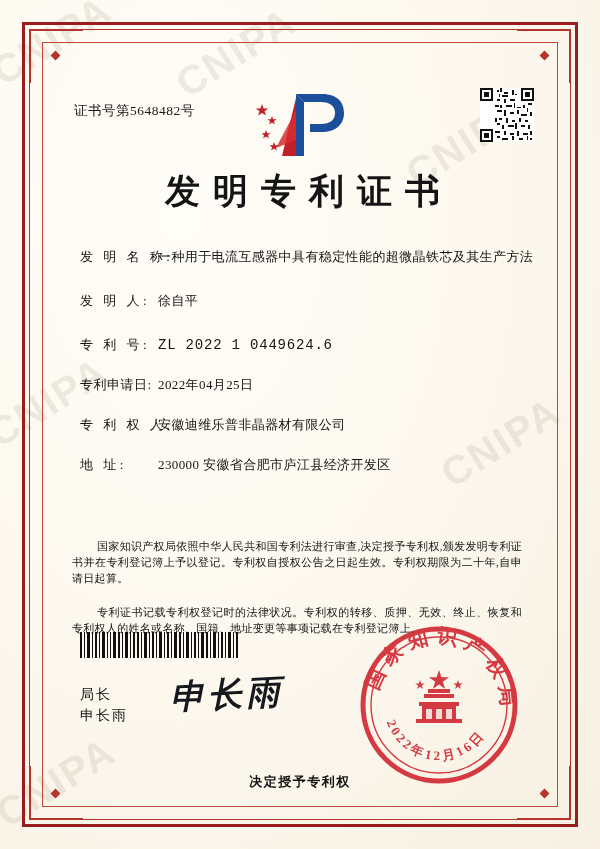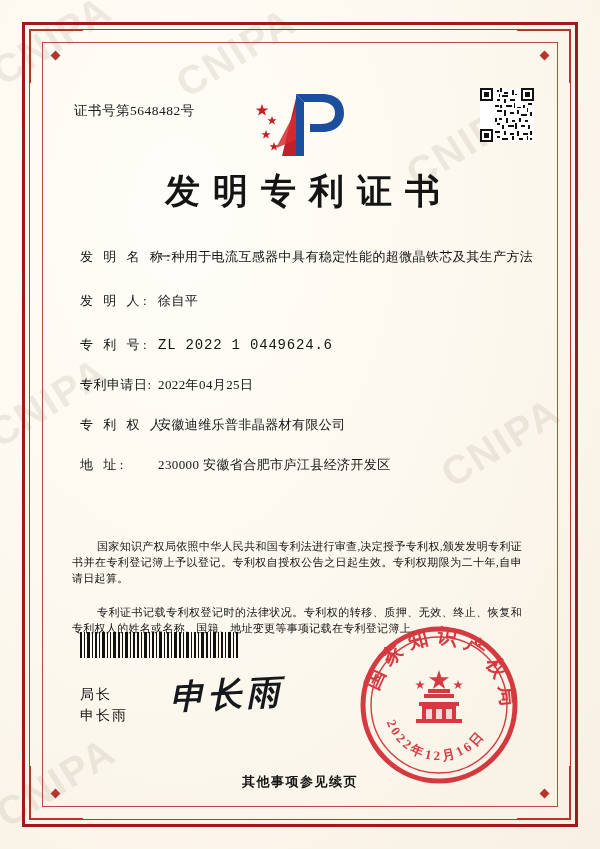--- a/index.html
+++ b/index.html
@@ -390,16 +390,16 @@
           <text font-family="'Liberation Serif', serif" font-size="20" font-weight="bold" fill="#d0202a" letter-spacing="7">
             <textPath href="#arcTop" startOffset="7%">国家知识产权局</textPath>
           </text>
           <text font-family="'Liberation Serif', serif" font-size="13" font-weight="bold" fill="#d0202a" letter-spacing="3">
             <textPath href="#arcBottom" startOffset="10%">2022年12月16日</textPath>
           </text>
         </g>
       </svg>
     </div>
 
-    <div id="footer-note">其他事项参见续页</div>
+    <div id="footer-note">决定授予专利权</div>
 
   </div>
 </div>
 
 </body></html>

